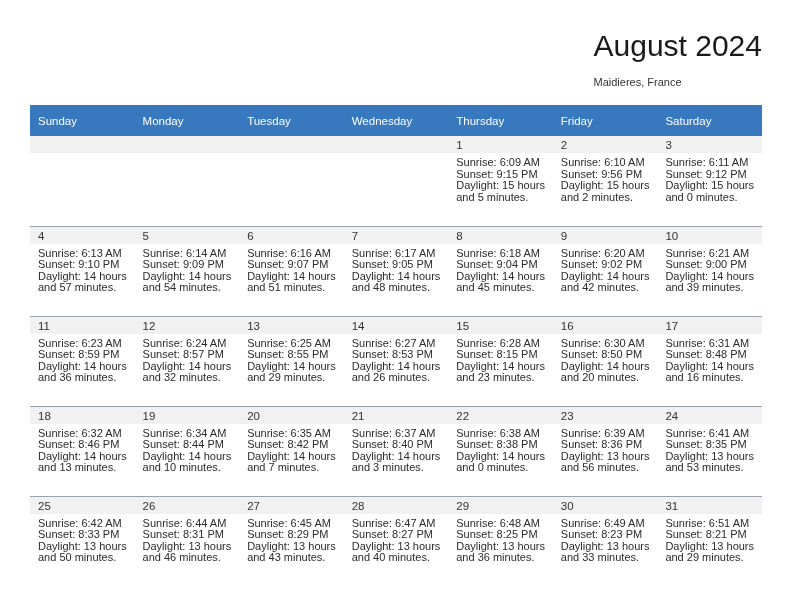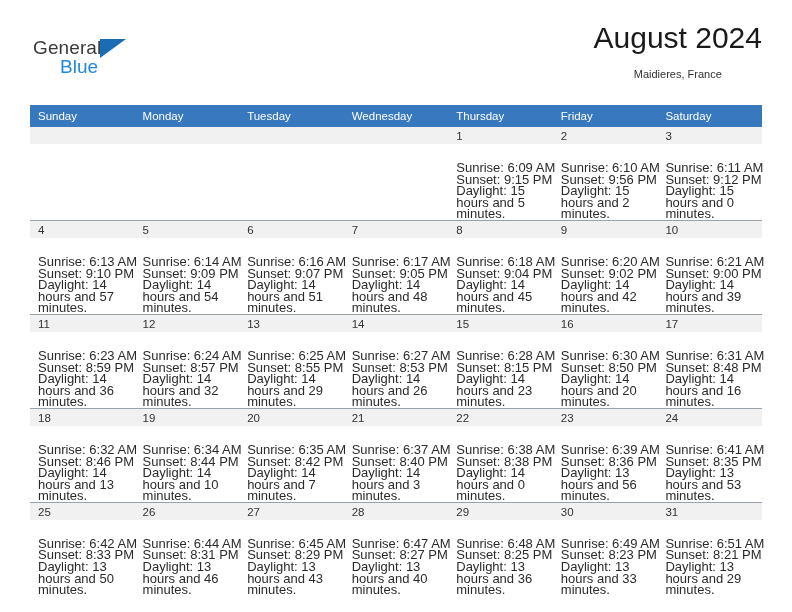--- a/index.html
+++ b/index.html
@@ -35,22 +35,22 @@
   .brand-row2 {
     font-size:19px;
     color:#2288dd;
     line-height:20px;
     margin-top:-1px;
     margin-left:27px;
     white-space:nowrap;
   }
 
   .title-block {
-    position:absolute; right:30px; top:20px;
-    text-align:center;
+    position:absolute; right:30px; top:28px;
+    text-align:left;
   }
   .cal-title {
     font-size:30px; color:#1a1a1a; font-weight:normal;
     line-height:36px; white-space:nowrap;
   }
   .cal-sub {
     font-size:11px; color:#333333; font-weight:normal;
     line-height:20px; margin-top:8px; white-space:nowrap;
   }
 
@@ -61,21 +61,21 @@
     width:732px;
   }
   .cal table { border-collapse:collapse; width:732px; table-layout:fixed; }
   .cal th {
     background:#3778be;
     color:#ffffff;
     font-size:11.5px;
     font-weight:normal;
     text-align:left;
     padding:5px 0 5px 8px;
-    height:22px;
+    height:31px;
     border:none;
   }
   .cal td {
     vertical-align:top;
     padding:0;
     height:90px;
     border-top:1px solid #9aa3ab;
     background:#ffffff;
   }
   .cal tr.week-first td { border-top:none; }
@@ -83,37 +83,33 @@
   .daynum {
     background:#f1f1f1;
     font-size:11.5px;
     color:#333333;
     padding:3px 0 3px 8px;
     height:17px;
     line-height:12px;
   }
   .daynum.empty { background:#f1f1f1; }
   .cellbody {
-    padding:18px 6px 0 8px;
-    font-size:13px;
+    padding:4px 6px 0 8px;
+    font-size:11px;
     line-height:11.6px;
     color:#2b2b2b;
   }
   .cellbody div { white-space:nowrap; }
   .cellbody .dl { white-space:normal; }
 </style>
 </head>
 <body>
 
 <div class="page">
 
-  <div class="brand">
-    <div class="brand-row1"><span>General</span><span class="brand-tri"></span></div>
-    <div class="brand-row2">Blue</div>
-  </div>
 
   <div class="title-block">
     <div class="cal-title">August 2024</div>
     <div class="cal-sub">Maidieres, France</div>
   </div>
 
   <div class="cal">
     <table>
       <thead>
         <tr id="hdr-row">

